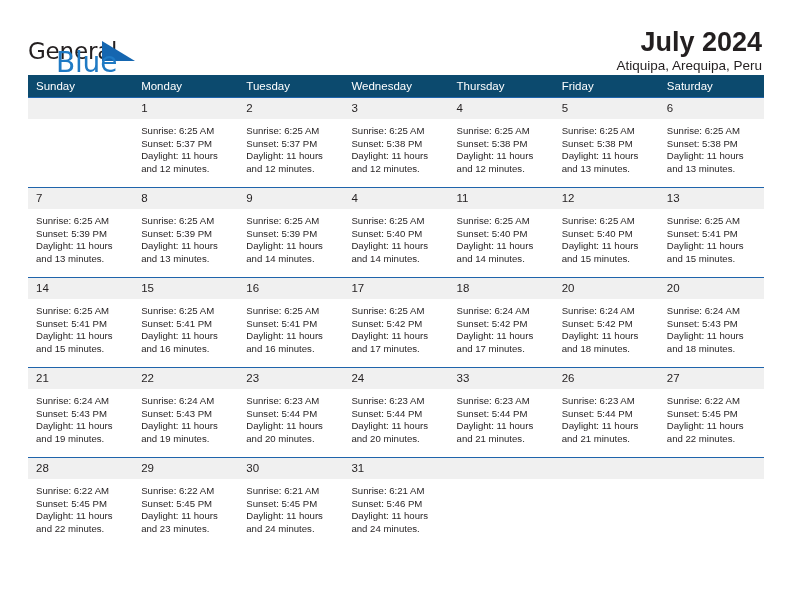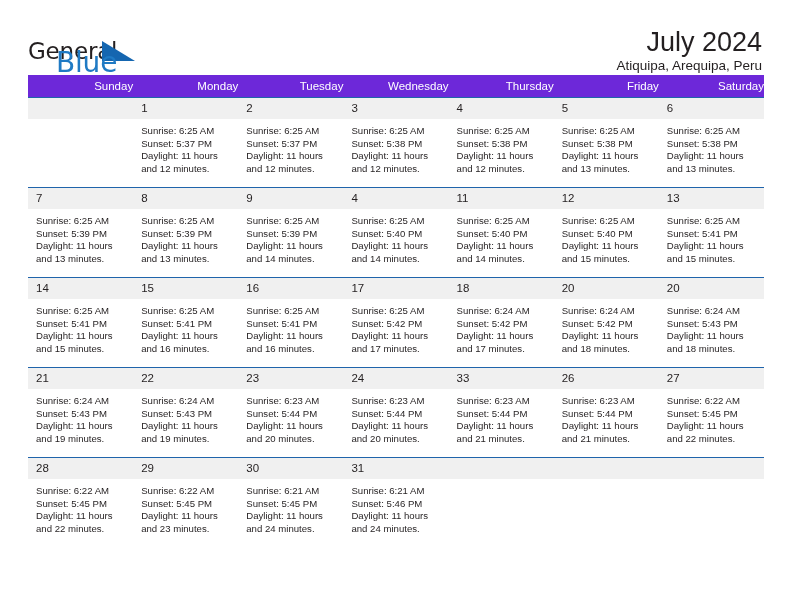--- a/index.html
+++ b/index.html
@@ -67,21 +67,21 @@
     height: 0;
     border-left: 33px solid #1566b0;
     border-top: 20px solid transparent;
   }
   .title-block {
     text-align: right;
     padding-right: 2px;
   }
   .cal-title {
     font-size: 27px;
-    font-weight: 400;
+    font-weight: 700;
     color: #231f20;
     line-height: 1.05;
     font-family: "Liberation Sans", sans-serif;
   }
   .cal-subtitle {
     font-size: 13.5px;
     font-weight: 400;
     color: #231f20;
     margin-top: 2px;
     font-family: "Liberation Sans", sans-serif;
@@ -90,25 +90,25 @@
   
   .calendar {
     width: 736px;
     border-collapse: collapse;
     table-layout: fixed;
     margin-top: 3px;
   }
   .calendar col { width: 105.14px; }
 
   thead th {
-    background: #6d28d9;
+    background: #0c4a6e;
     color: #ffffff;
     font-size: 11.5px;
     font-weight: 400;
-    text-align: right;
+    text-align: left;
     padding: 5px 0 5px 8px;
     border: none;
     font-family: "Liberation Sans", sans-serif;
     height: 20px;
     box-sizing: border-box;
   }
 
   tbody tr { height: 90px; }
 
   tbody td {

